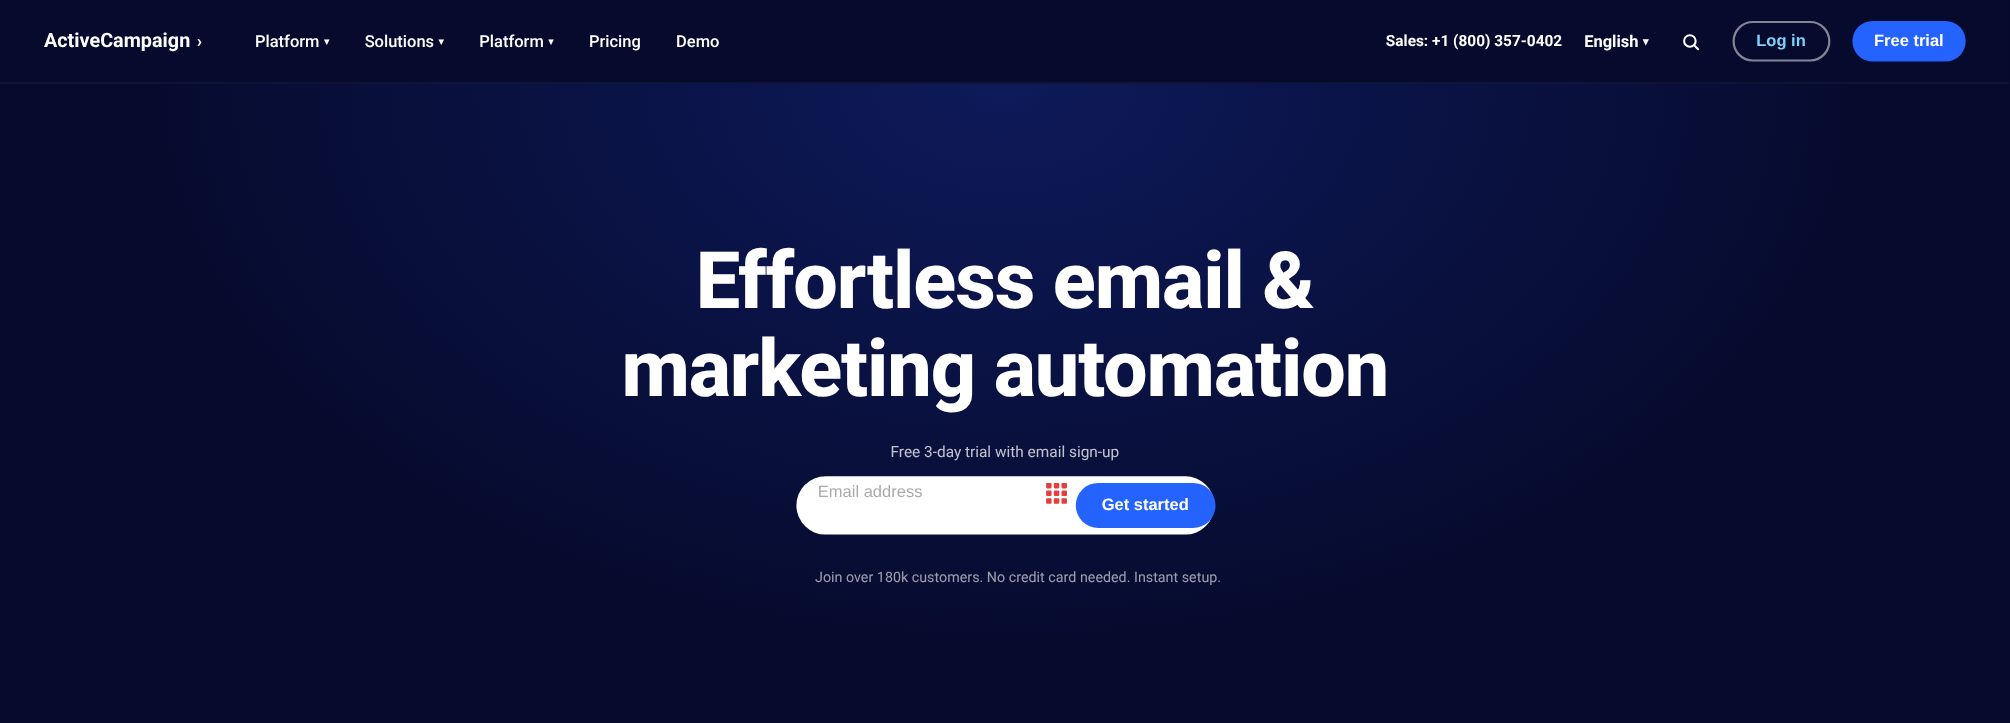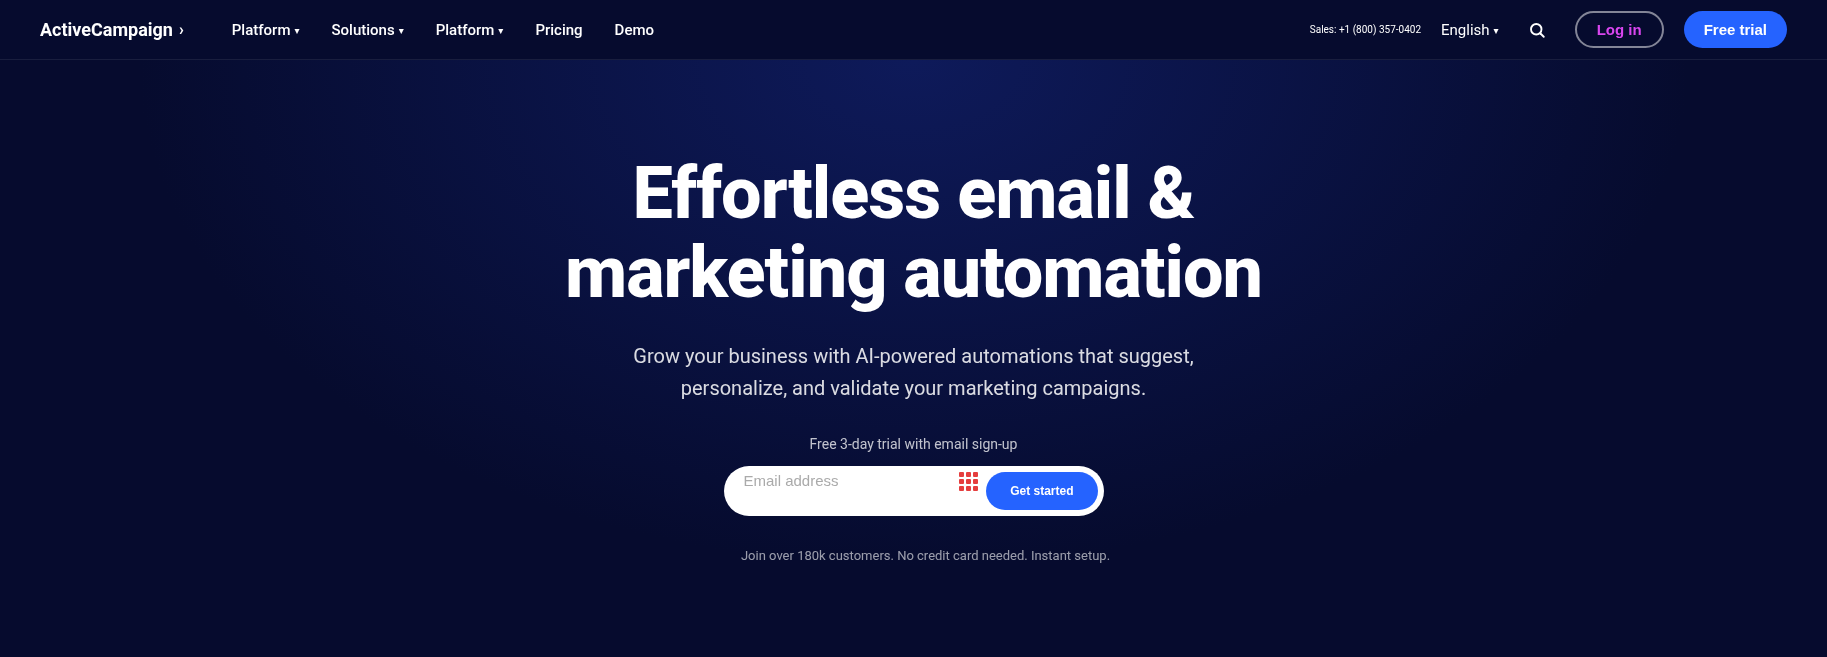--- a/index.html
+++ b/index.html
@@ -16,21 +16,21 @@
       min-height: 657px;
       overflow-x: hidden;
     }
 
     
     nav {
       display: flex;
       align-items: center;
       justify-content: space-between;
       padding: 0 40px;
-      height: 60px;
+      height: 76px;
       background-color: #060b2e;
       border-bottom: 1px solid rgba(255,255,255,0.08);
       position: relative;
       z-index: 10;
     }
 
     .nav-left {
       display: flex;
       align-items: center;
       gap: 36px;
@@ -77,53 +77,55 @@
       margin-top: 1px;
     }
 
     .nav-right {
       display: flex;
       align-items: center;
       gap: 20px;
     }
 
     .sales-text {
-      font-size: 10px;
-      color: #ffffff;
-      white-space: nowrap;
+      font-size: 14px;
+      color: #ffffff;
+      white-space: nowrap;
+      font-weight: bold;
     }
 
     .lang-selector {
       display: flex;
       align-items: center;
       gap: 4px;
       font-size: 15px;
       color: #ffffff;
       cursor: pointer;
       white-space: nowrap;
+      font-weight: bold;
     }
 
     .search-icon-btn {
       background: none;
       border: none;
       color: #ffffff;
       cursor: pointer;
       font-size: 18px;
       display: flex;
       align-items: center;
       justify-content: center;
       width: 36px;
       height: 36px;
       border-radius: 50%;
     }
 
     .btn-login {
       background: none;
       border: 2px solid rgba(255,255,255,0.5);
-      color: #d946ef;
+      color: #7dd3fc;
       font-size: 15px;
       font-weight: 600;
       padding: 8px 20px;
       border-radius: 25px;
       cursor: pointer;
       white-space: nowrap;
     }
 
     .btn-free-trial {
       background: #2563ff;
@@ -202,21 +204,21 @@
       font-size: 18px;
       color: #e53e3e;
       display: flex;
       align-items: center;
     }
 
     .btn-get-started {
       background: #2563ff;
       border: none;
       color: #ffffff;
-      font-size: 12px;
+      font-size: 15px;
       font-weight: 700;
       padding: 12px 24px;
       border-radius: 30px;
       cursor: pointer;
       white-space: nowrap;
     }
 
     .hero-footnote {
       font-size: 13px;
       color: rgba(255,255,255,0.6);
@@ -281,21 +283,20 @@
         <line x1="21" y1="21" x2="16.65" y2="16.65"></line>
       </svg>
     </button>
     <button class="btn-login">Log in</button>
     <button class="btn-free-trial">Free trial</button>
   </div>
 </nav>
 
 <section class="hero">
   <h1 class="hero-title">Effortless email &amp; marketing automation</h1>
-  <p class="hero-subtitle">Grow your business with AI-powered automations that suggest, personalize, and validate your marketing campaigns.</p>
   <p class="trial-label">Free 3-day trial with email sign-up</p>
   <div class="email-form">
     <input class="email-input" type="email" placeholder="Email address" style="">
     <div class="email-icon">
       <div class="grid-icon">
         <div class="grid-dot"></div>
           <div class="grid-dot"></div>
           <div class="grid-dot"></div>
         <div class="grid-dot"></div>
           <div class="grid-dot"></div>

